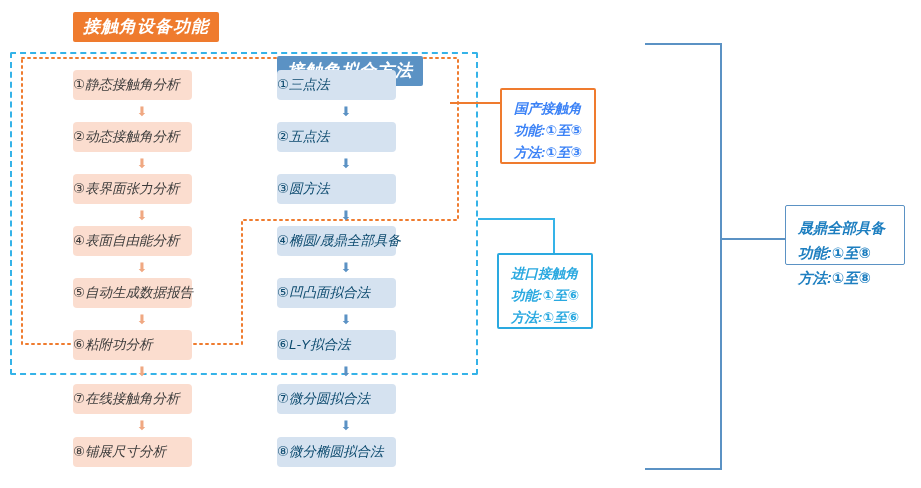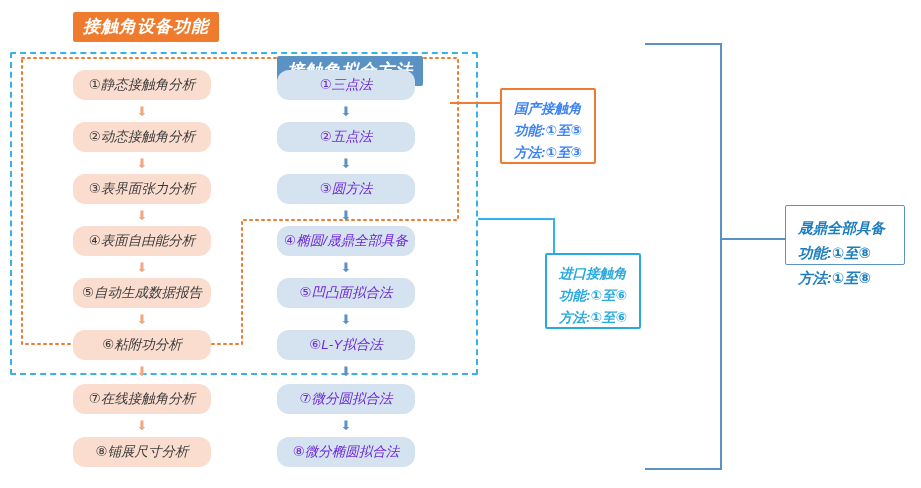--- a/index.html
+++ b/index.html
@@ -27,30 +27,29 @@
     font-size:17px;
     letter-spacing:1px;
     border-radius:2px;
   }
   #hdr-func{ left:73px; top:12px; width:146px; background:#ef7b2e; }
   #hdr-method{ left:277px; top:12px; width:146px; background:#5b92c4;margin-top:44px; }
 
   
   .item{
     position:absolute;
-    width:138px;
+    width:119px;
     height:30px;
     line-height:30px;
-    text-align:center;
     font-size:13.5px;
-    border-radius:12px;
+    border-radius:4px;
     white-space:nowrap;
   }
   .item.fn{ left:73px; background:#fbddcf; color:#3b3b3b; }
-  .item.mt{ left:277px; background:#d5e2f0; color:#6d28d9; }
+  .item.mt{ left:277px; background:#d5e2f0; color:#0c4a6e; }
 
   
   .arrow{
     position:absolute;
     width:14px;
     height:16px;
     font-size:13px;
     line-height:16px;
     text-align:center;
   }
@@ -93,21 +92,21 @@
     padding:8px 0 8px 12px;
     border-radius:2px;
     white-space:nowrap;
   }
   #callout-domestic{
     left:500px; top:88px; width:96px; height:76px;
     border:2px solid #ef7b2e; color:#3b82f6;
   }
   #callout-import{
     left:497px; top:253px; width:96px; height:76px;
-    border:2px solid #2aa9e0; color:#2aa9e0;margin-left:48px;
+    border:2px solid #2aa9e0; color:#2aa9e0;
   }
   #callout-all{
     left:785px; top:205px; width:120px; height:60px;
     border:1.5px solid #5b92c4; color:#1e7fc0;
     font-size:14.5px; line-height:25px; padding:10px 0 10px 12px;
   }
   .callout .line1{ display:block; }
   .callout .line2{ display:block; }
   .callout .line3{ display:block; }
 

